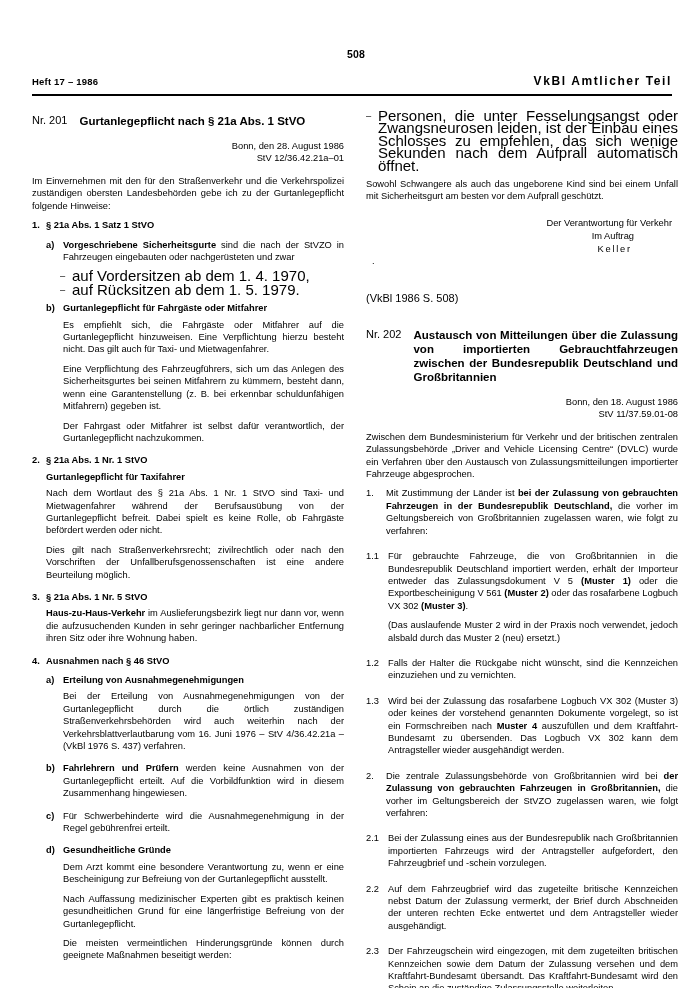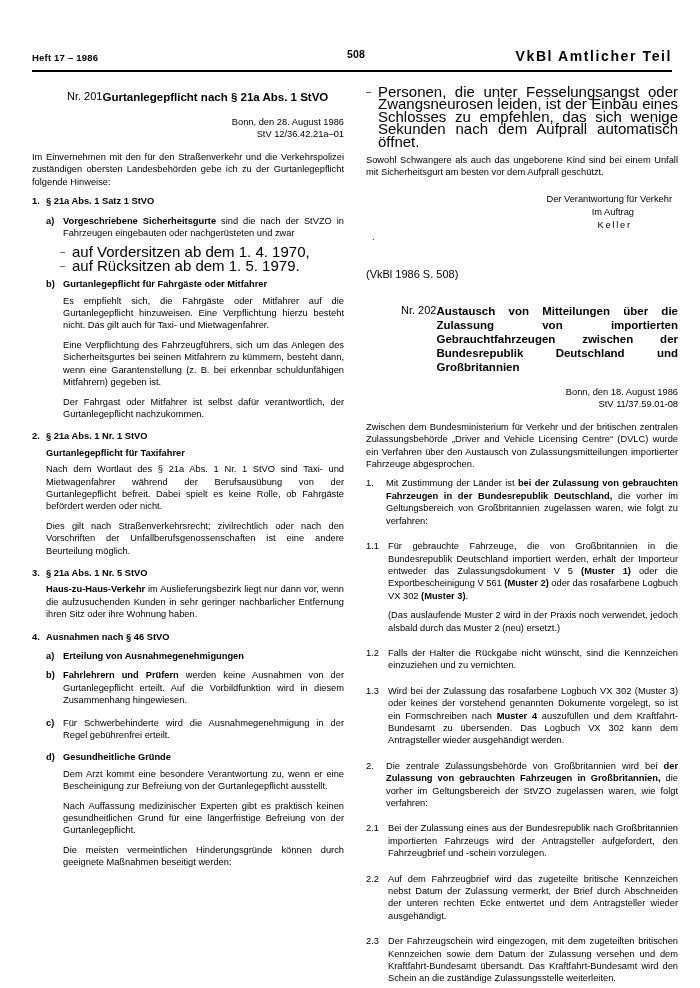--- a/index.html
+++ b/index.html
@@ -36,21 +36,22 @@
   .runhead .center {
     position: absolute;
     left: 8px; right: 0;
     text-align: center;
     font-size: 10.5px;
     font-weight: bold;
   }
   .runhead .right {
     flex: 0 0 auto;
     letter-spacing: 1.6px;
-    font-size: 14px;
+    font-size: 12px;
+    margin-top: 26px;
   }
   .runhead-wrap { position: relative; }
   .rule {
     border: 0;
     border-top: 2px solid #000;
     margin: 2px 0 0 0;
   }
 
   
   .columns {
@@ -77,22 +78,22 @@
   
   .art-head {
     display: flex;
     align-items: flex-start;
     margin: 4px 0 12px 0;
   }
   .art-num {
     flex: 0 0 auto;
     font-size: 11px;
     font-weight: normal;
+    padding-right: 12px;
     white-space: nowrap;
-    margin-left: 35px;
   }
   .art-title {
     font-size: 11.5px;
     font-weight: bold;
     line-height: 14px;
   }
   .art-title.block { text-align: justify; }
 
   .dateline {
     font-size: 9.3px;
@@ -266,20 +267,21 @@
         <div class="mark">4.</div>
         <div class="body">
           <p class="p tight b">Ausnahmen nach § 46 StVO</p>
         </div>
       </div>
 
       <div class="lvl2">
         <div class="mark">a)</div>
         <div class="body">
           <p class="p tight b">Erteilung von Ausnahmegenehmigungen</p>
+          <p class="p">Bei der Erteilung von Ausnahmegenehmigungen von der Gurtanlegepflicht durch die örtlich zuständigen Straßenverkehrsbehörden wird auch weiterhin nach der Verkehrsblattverlautbarung vom 16. Juni 1976 – StV 4/36.42.21a – (VkBl 1976 S. 437) verfahren.</p>
         </div>
       </div>
 
       <div class="lvl2">
         <div class="mark">b)</div>
         <div class="body">
           <p class="p"><b>Fahrlehrern und Prüfern</b><span> werden keine Ausnahmen von der Gurtanlegepflicht erteilt. Auf die Vorbildfunktion wird in diesem Zusammenhang hingewiesen.</span></p>
         </div>
       </div>
 

